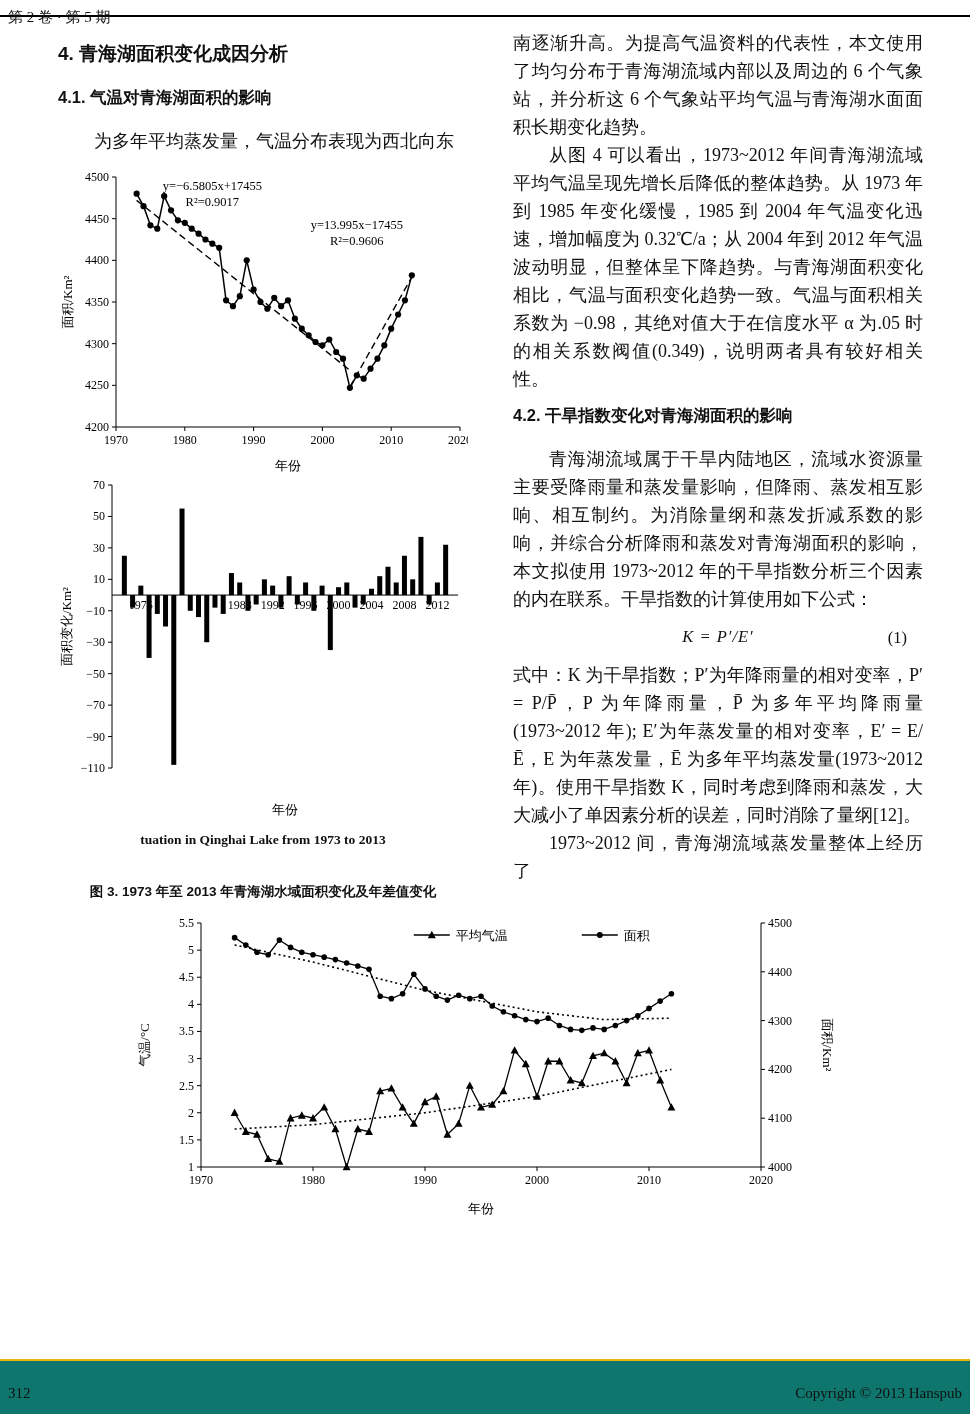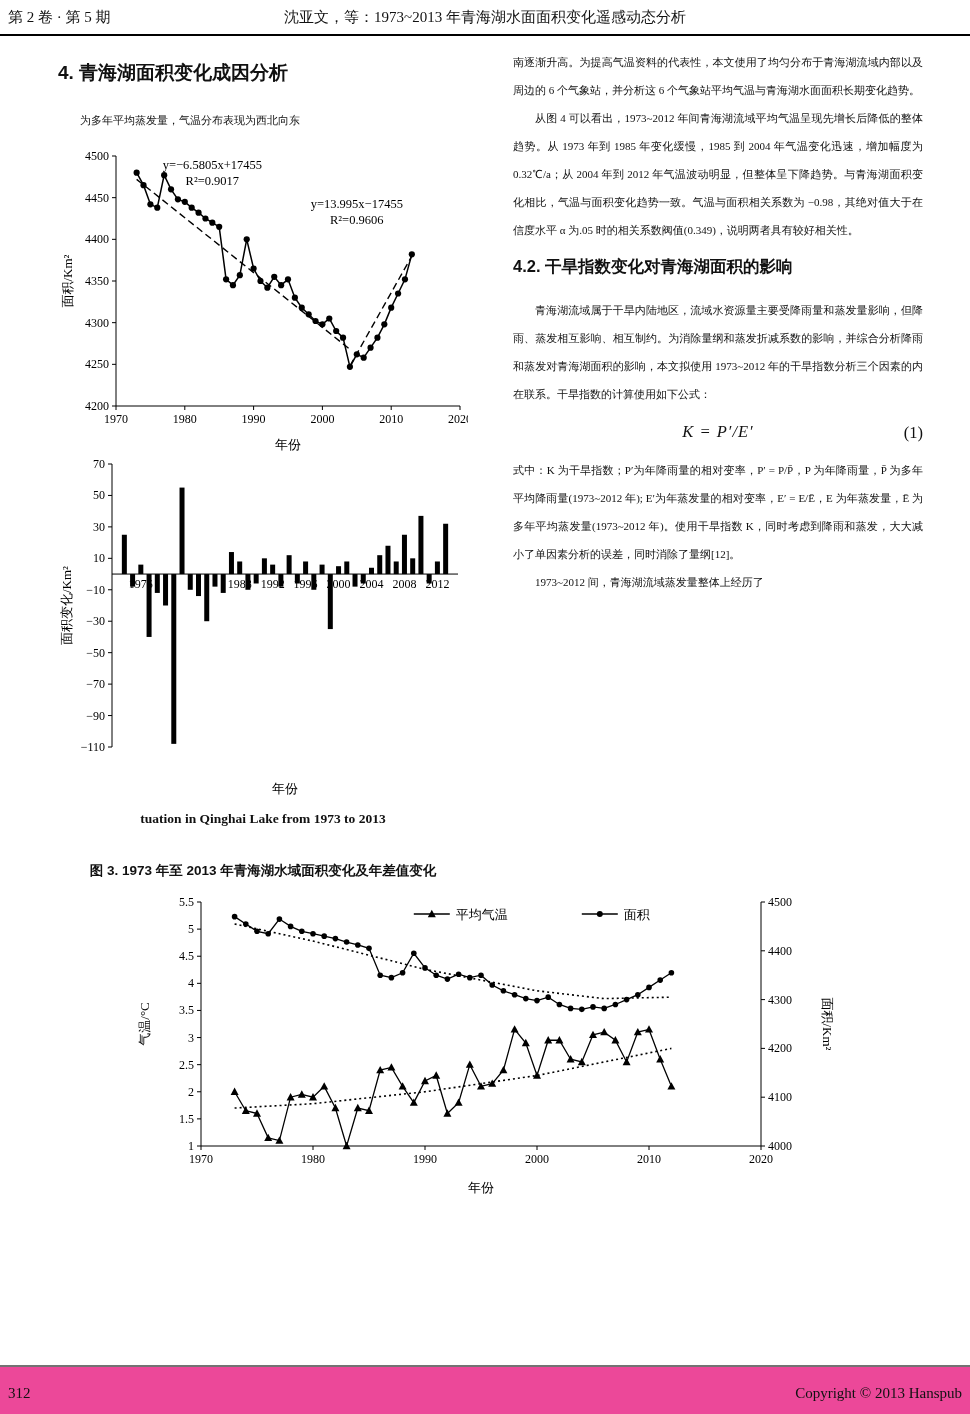--- a/index.html
+++ b/index.html
@@ -18,52 +18,52 @@
   .content { display: flex; gap: 45px; padding: 12px 58px 0; }
   .col { width: 410px; flex: 0 0 410px; }
   h2.sec {
     font-family: "Liberation Sans", sans-serif; font-size: 19px;
     margin: 12px 0 20px; font-weight: bold;
   }
   h3.subsec {
     font-family: "Liberation Sans", sans-serif; font-size: 16.5px;
     margin: 12px 0 18px; font-weight: bold;
   }
-  p.body { font-size: 11px; line-height: 28px; text-align: justify; }
+  p.body { font-size: 18px; line-height: 28px; text-align: justify; }
   p.indent { text-indent: 2em; }
   .figure { margin-top: 10px; }
   .chart-box { line-height: 0; }
   .caption { margin-top: 10px; text-align: center; font-size: 13.5px; font-weight: bold; line-height: 1.5; }
   .caption .zh { font-family: "Liberation Sans", sans-serif; margin-top: 32px; }
-  .formula-row { position: relative; margin: 14px 0; font-size: 16.5px; text-align: center; }
+  .formula-row { position: relative; margin: 14px 16px; font-size: 16.5px; text-align: center; }
   .formula-row .formula { font-style: italic; letter-spacing: 1px; }
   .formula-row .num { position: absolute; right: 0; top: 1px; }
   .fig4 { margin-top: 6px; text-align: center; }
   .fig4 .caption { margin-top: 6px; font-size: 13px; }
   .footer {
     position: absolute; left: 0; right: 0; bottom: 0;
-    border-top: 2px solid #737373; display: flex; justify-content: space-between;
-    padding: 18px 8px 12px; font-size: 15px; background: #ec4899;
+    border-top: 2px solid #eab308; display: flex; justify-content: space-between;
+    padding: 24px 8px 12px; font-size: 15px; background: #0f766e;
   }
   svg text { font-family: "Liberation Serif", serif; fill: #000; }
 </style>
 </head>
 <body>
 
 <div class="page">
 
   <div class="header">
     <span class="issue">第 2 卷 · 第 5 期</span>
-    <div class="running-title">沈亚文，等：1973~2013 年青海湖水面面积变化遥感动态分析</div>
   </div>
 
   <div class="content">
 
     <div class="col">
       <h2 class="sec">4. 青海湖面积变化成因分析</h2>
+      <h3 class="subsec">4.1. 气温对青海湖面积的影响</h3>
       <p class="body indent">为多年平均蒸发量，气温分布表现为西北向东</p>
 
       <div class="figure">
         <div id="chart-a" class="chart-box"><svg width="410" height="310">
               <line x1="58" y1="12" x2="58" y2="262" stroke="#000"></line>
               <line x1="58" y1="262" x2="402" y2="262" stroke="#000"></line>
               <line x1="54" y1="262" x2="58" y2="262" stroke="#000"></line>
               <text x="51" y="266" font-size="12" text-anchor="end">4200</text>
               <line x1="54" y1="220.33333333333334" x2="58" y2="220.33333333333334" stroke="#000"></line>
               <text x="51" y="224.33333333333334" font-size="12" text-anchor="end">4250</text>

